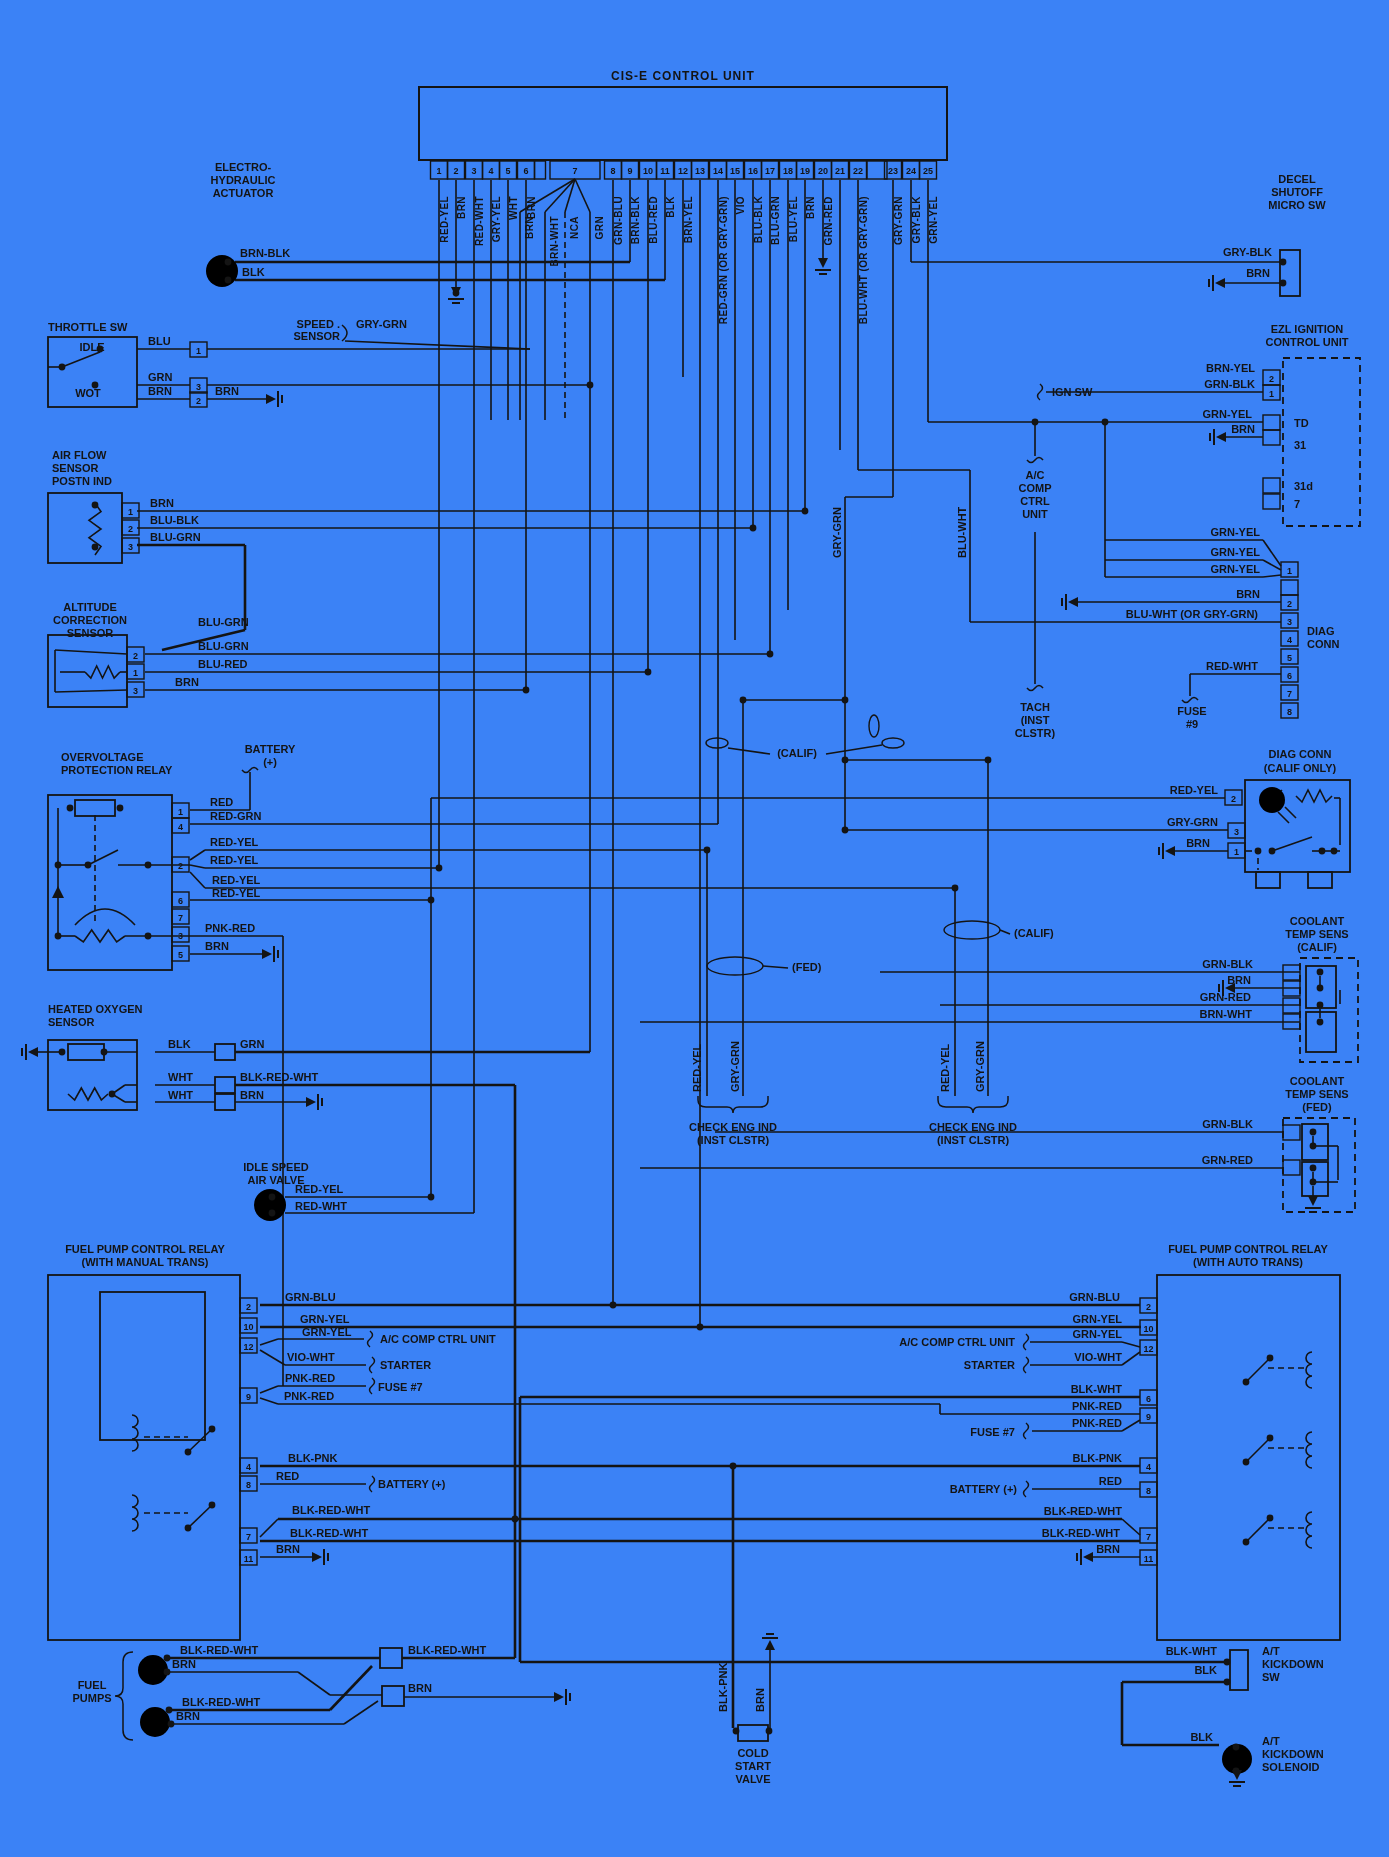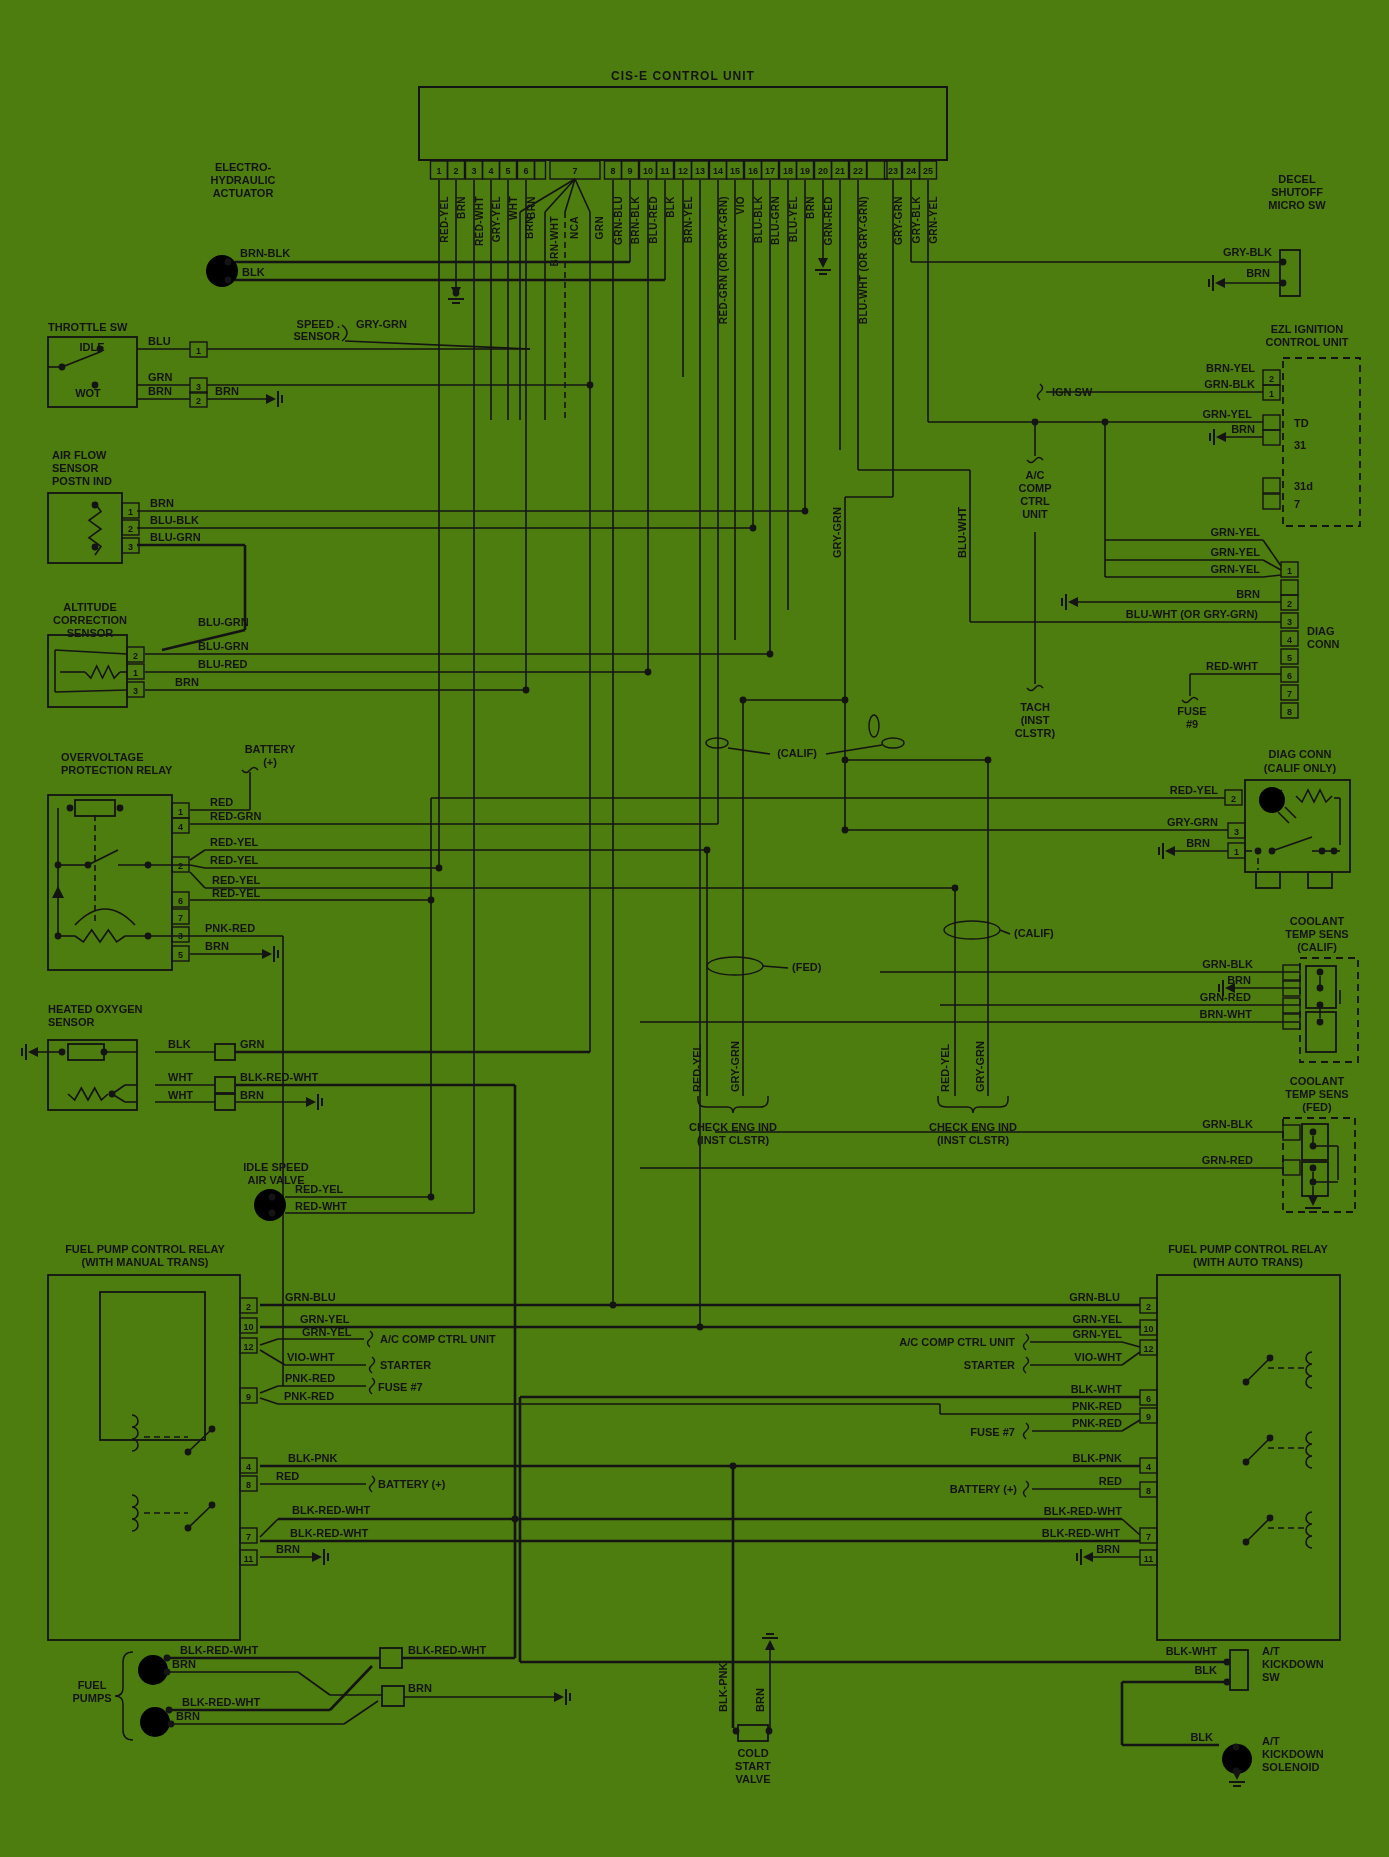--- a/index.html
+++ b/index.html
@@ -1,16 +1,16 @@
 <!DOCTYPE html>
 <html><head>
 <meta charset="utf-8">
 <style>
   html,body{margin:0;padding:0;background:#e8e8e4;}
-  .stage{position:relative;width:1389px;height:1857px;background:#4d7c0f;margin:0 auto;overflow:hidden;
+  .stage{position:relative;width:1389px;height:1857px;background:#3b82f6;margin:0 auto;overflow:hidden;
          font-family:"Liberation Sans", sans-serif;}
   svg text{font-family:"Liberation Sans", sans-serif;font-weight:bold;fill:#141414;}
   svg .t11{font-size:11px;} svg .t10{font-size:10px;letter-spacing:.4px;} svg .t9{font-size:9px;}
   svg .t12{font-size:12px;letter-spacing:1px;}
   svg line,svg path,svg rect,svg polyline,svg ellipse{stroke:#141414;fill:none;}
 </style>
 </head>
 <body>
 
 <div class="stage">

